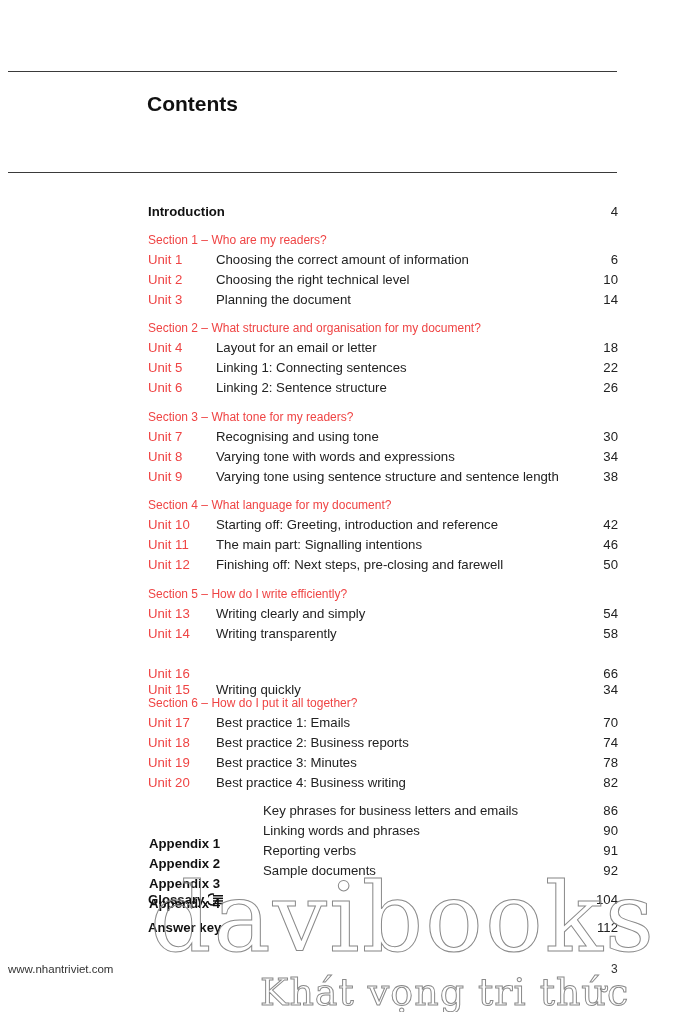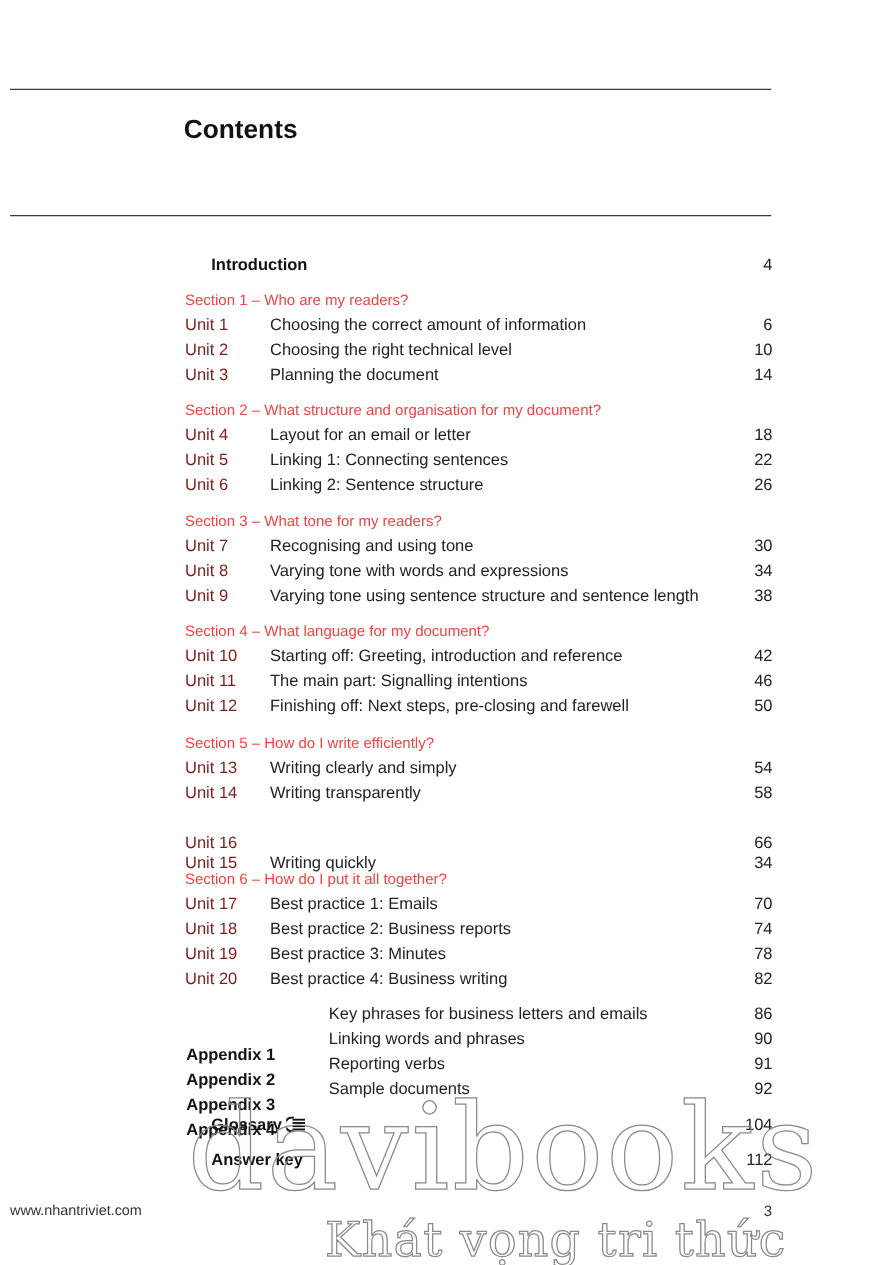--- a/index.html
+++ b/index.html
@@ -7,24 +7,24 @@
       width: 700px; height: 1012px; position: relative; overflow: hidden;
       background: #ffffff; color: #1a1a1a;
       font-family: "Liberation Sans", "DejaVu Sans", sans-serif;
     }
     .rule { position: absolute; left: 8px; width: 609px; height: 0; border-top: 1.5px solid #3a3a3a; }
     .rule.top { top: 71px; }
     .rule.mid { top: 172px; }
     .title { position: absolute; left: 147px; top: 92px; font-size: 21px; font-weight: bold; color: #111; }
     .toc { position: absolute; left: 148px; top: 0; width: 470px; }
     .row { position: absolute; left: 0; width: 470px; height: 20px; font-size: 13.2px; line-height: 20px; }
-    .row .num { position: absolute; left: 0; color: #7f1d1d; }
+    .row .num { position: absolute; left: 0; color: #ef4444; }
     .row .txt { position: absolute; left: 68px; color: #222; white-space: nowrap; }
     .row .pg { position: absolute; right: 0; color: #222; }
-    .row.bold .num, .row.bold .txt.b { font-weight: bold; color: #111; margin-left: 21px; }
+    .row.bold .num, .row.bold .txt.b { font-weight: bold; color: #111; }
     .sec { position: absolute; left: 0; font-size: 12px; font-weight: normal; color: #ef4444; height: 20px; line-height: 20px; white-space: nowrap; }
     .app .num { font-weight: bold; color: #111; left: 1px; margin-top: 33px; }
     .app .txt { left: 87px; margin-left: 28px; }
     .glossary-icon { display: inline-block; vertical-align: -2px; margin-left: 4px; }
     .footer-url { position: absolute; left: 8px; top: 963px; font-size: 11.5px; color: #333; }
     .page-num { position: absolute; left: 611px; top: 962px; font-size: 12px; color: #333; }
     .watermark { position: absolute; left: 150px; top: 870px; pointer-events: none; }
     .wm-big { font-family: "DejaVu Serif", serif; font-size: 96px; color: transparent;
       -webkit-text-stroke: 1px #8a8a8a; letter-spacing: 2px; line-height: 96px; position: absolute; left: 0; top: 0; white-space: nowrap; text-align: right; }
     .wm-small { font-family: "DejaVu Serif", serif; font-size: 38px; color: transparent;

